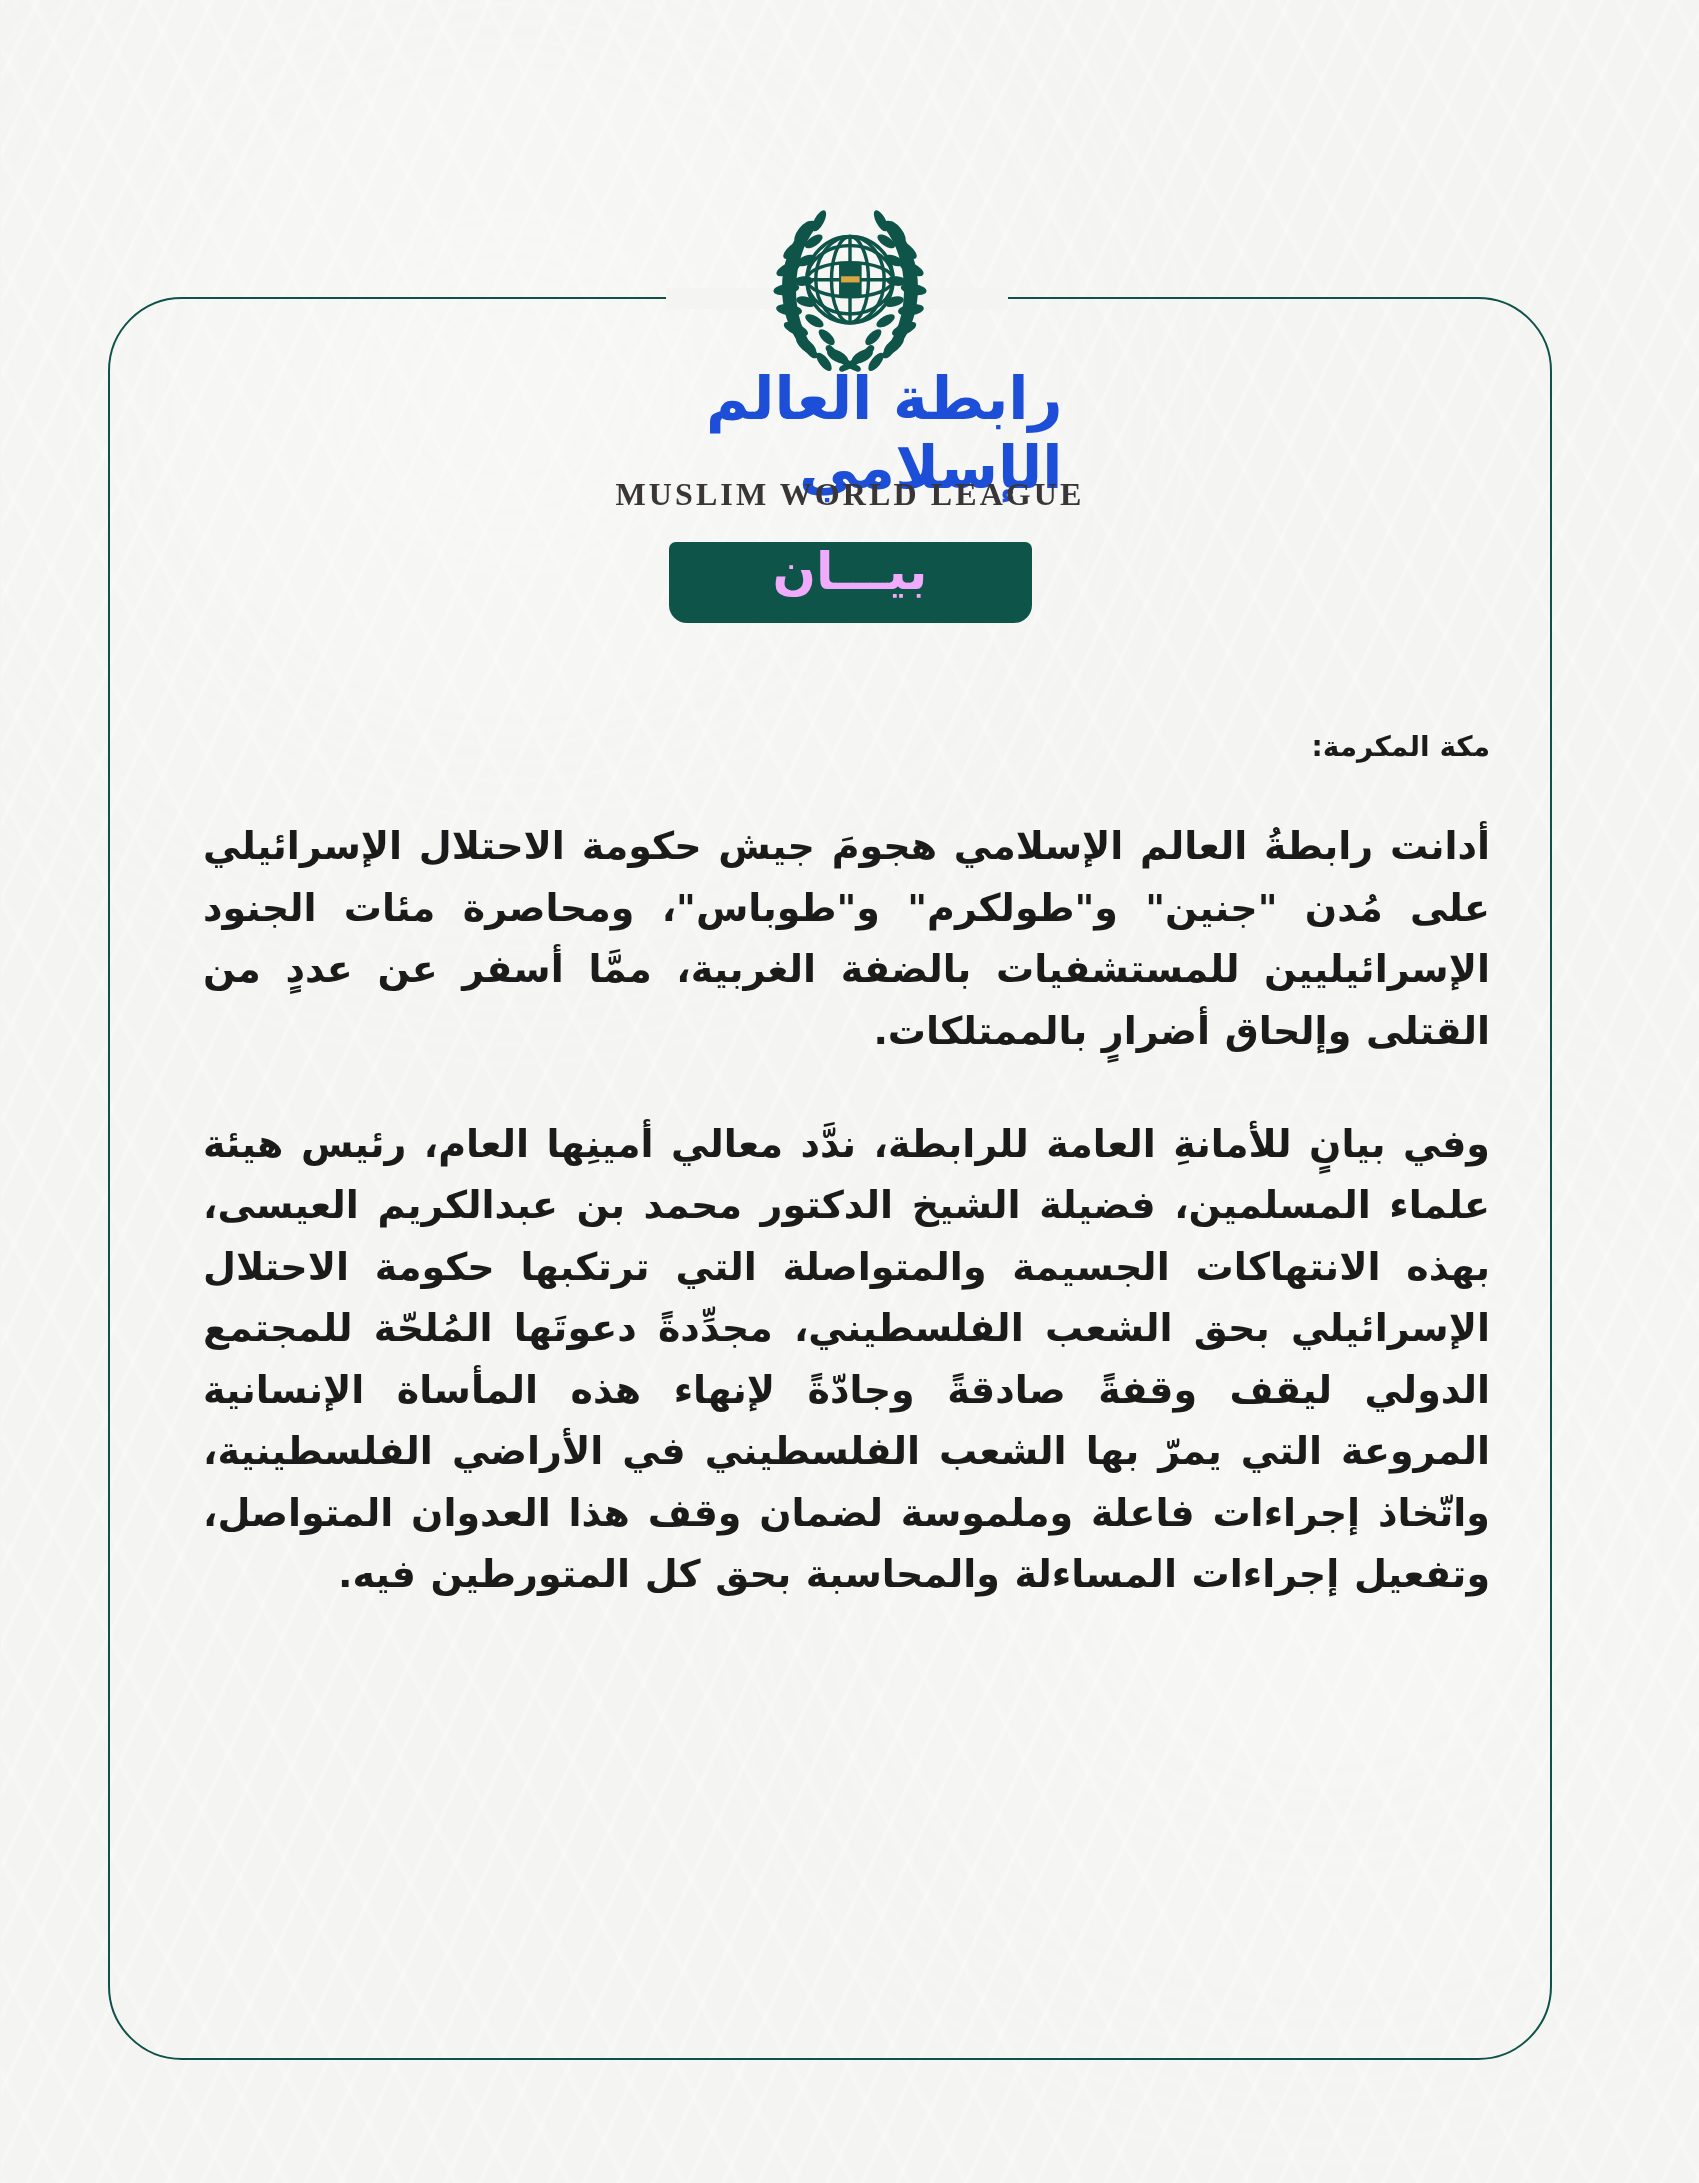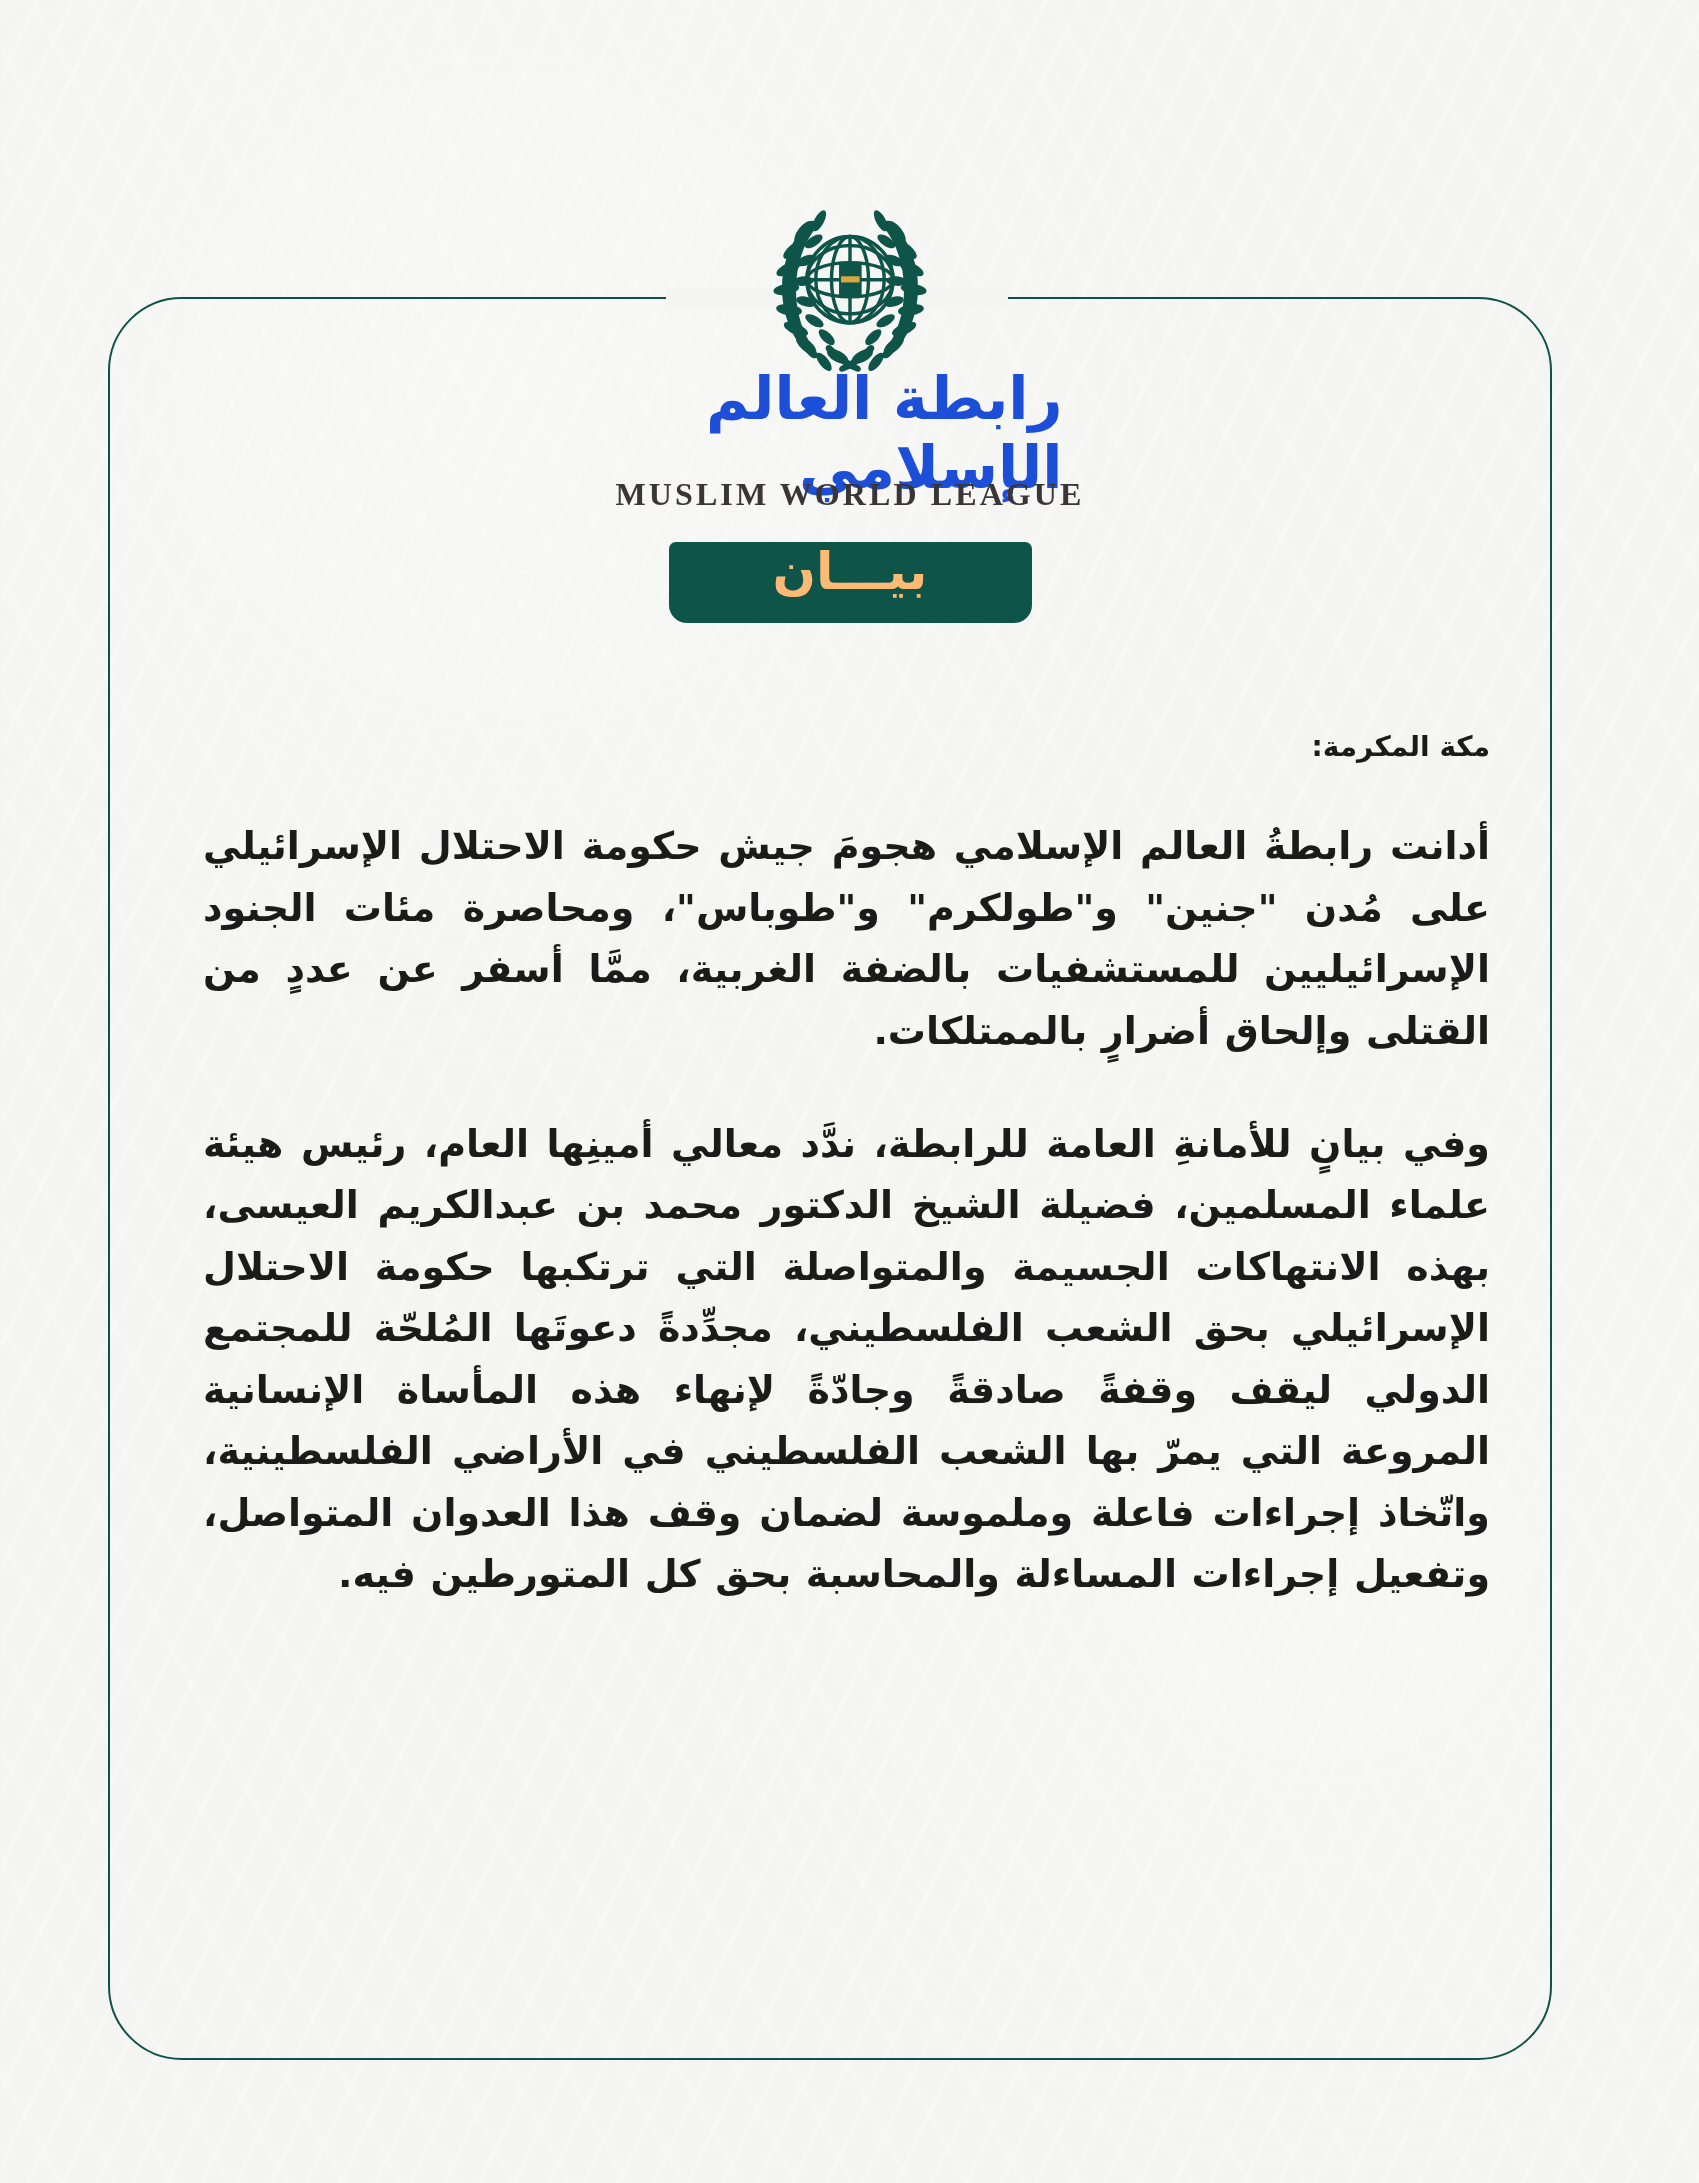--- a/index.html
+++ b/index.html
@@ -88,21 +88,21 @@
     font-weight: bold;
     font-size: 32px;
     letter-spacing: 3.1px;
     color: #3a3537;
     direction: ltr;
   }
 
   .badge {
     margin-top: 29px;
     background: #0f5449;
-    color: #fdba74;
+    color: #f0abfc;
     width: 363px;
     height: 81px;
     border-radius: 6.8px 6.8px 18px 18px;
     display: flex;
     align-items: center;
     justify-content: center;
     font-family: "DejaVu Sans", sans-serif;
     font-weight: bold;
     font-size: 51px;
     letter-spacing: 1.4px;

